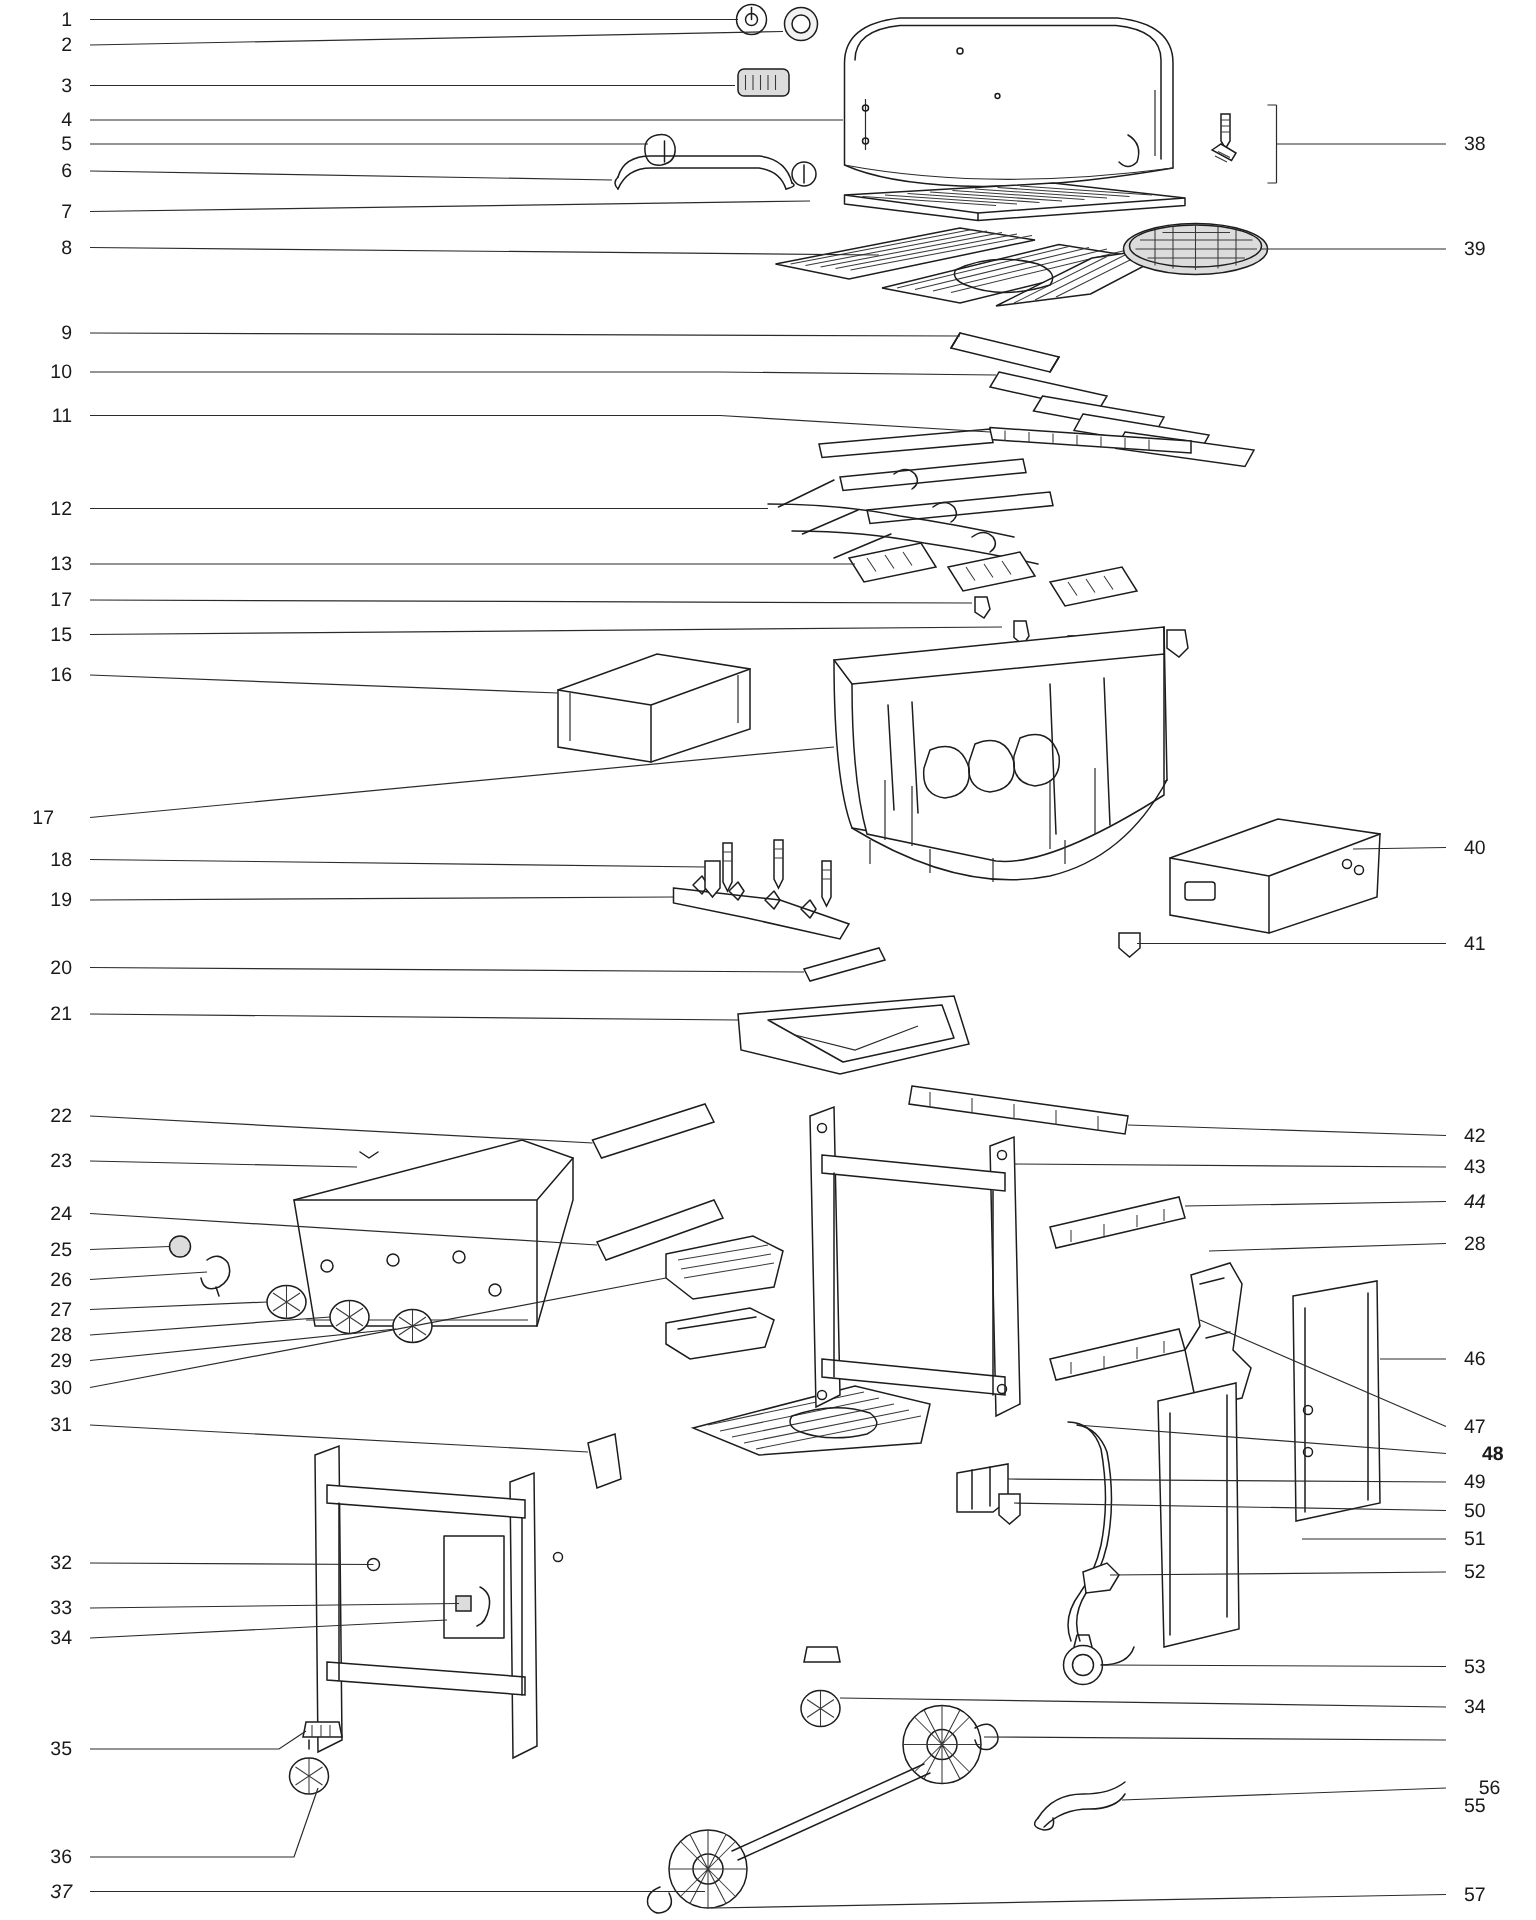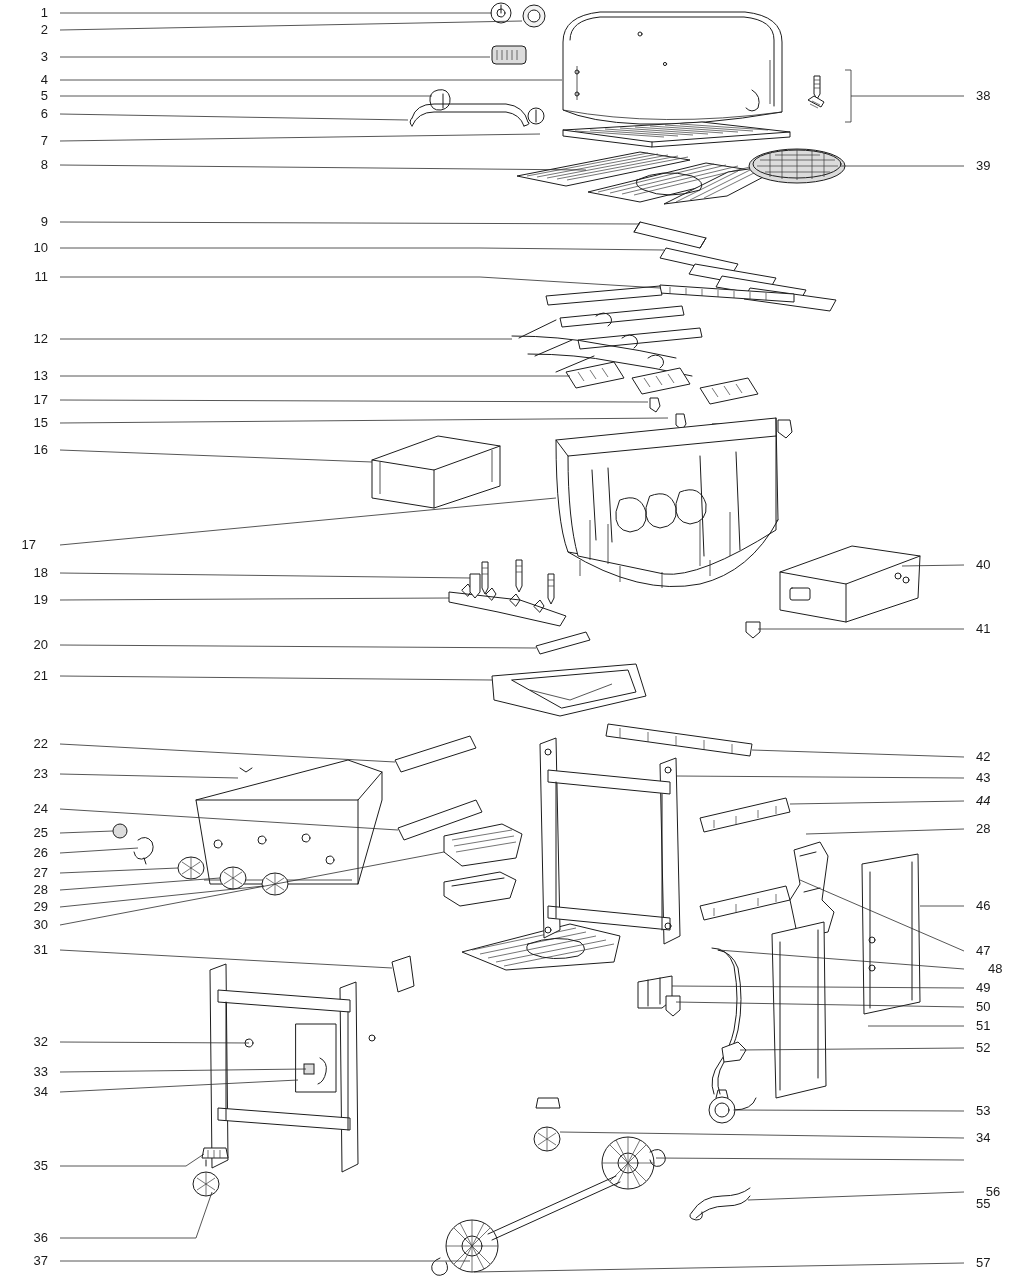--- a/index.html
+++ b/index.html
@@ -468,34 +468,34 @@
       <div class="callout left" style="left: 20px; width: 28px; top: 866px;">27</div>
       <div class="callout left" style="left: 20px; width: 28px; top: 883px;">28</div>
       <div class="callout left" style="left: 20px; width: 28px; top: 900px;">29</div>
       <div class="callout left" style="left: 20px; width: 28px; top: 918px;">30</div>
       <div class="callout left" style="left: 20px; width: 28px; top: 943px;">31</div>
       <div class="callout left" style="left: 20px; width: 28px; top: 1035px;">32</div>
       <div class="callout left" style="left: 20px; width: 28px; top: 1065px;">33</div>
       <div class="callout left" style="left: 20px; width: 28px; top: 1085px;">34</div>
       <div class="callout left" style="left: 20px; width: 28px; top: 1159px;">35</div>
       <div class="callout left" style="left: 20px; width: 28px; top: 1231px;">36</div>
-      <div class="callout left" style="left: 20px; width: 28px; top: 1254px;">37</div>
+      <div class="callout left" style="left: 20px; width: 28px; top: 1254px; font-style: italic;">37</div>
     </div>
   <div id="callouts-right">
       <div class="callout right" style="left: 976px; width: 34px; top: 89px;">38</div>
       <div class="callout right" style="left: 976px; width: 34px; top: 159px;">39</div>
       <div class="callout right" style="left: 976px; width: 34px; top: 558px;">40</div>
       <div class="callout right" style="left: 976px; width: 34px; top: 622px;">41</div>
       <div class="callout right" style="left: 976px; width: 34px; top: 750px;">42</div>
       <div class="callout right" style="left: 976px; width: 34px; top: 771px;">43</div>
       <div class="callout right" style="left: 976px; width: 34px; top: 794px; font-style: italic;">44</div>
       <div class="callout right" style="left: 976px; width: 34px; top: 822px;">28</div>
       <div class="callout right" style="left: 976px; width: 34px; top: 899px;">46</div>
       <div class="callout right" style="left: 976px; width: 34px; top: 944px;">47</div>
-      <div class="callout right" style="left: 988px; width: 34px; top: 962px;">48</div>
+      <div class="callout right" style="left: 988px; width: 34px; top: 962px; font-weight: bold;">48</div>
       <div class="callout right" style="left: 976px; width: 34px; top: 981px;">49</div>
       <div class="callout right" style="left: 976px; width: 34px; top: 1000px;">50</div>
       <div class="callout right" style="left: 976px; width: 34px; top: 1019px;">51</div>
       <div class="callout right" style="left: 976px; width: 34px; top: 1041px;">52</div>
       <div class="callout right" style="left: 976px; width: 34px; top: 1104px;">53</div>
       <div class="callout right" style="left: 976px; width: 34px; top: 1131px;">34</div>
       <div class="callout right" style="left: 976px; width: 34px; top: 1153px; margin-top: 44px;">55</div>
       <div class="callout right" style="left: 976px; width: 34px; top: 1185px; text-align: center;">56</div>
       <div class="callout right" style="left: 976px; width: 34px; top: 1256px;">57</div>
     </div>

